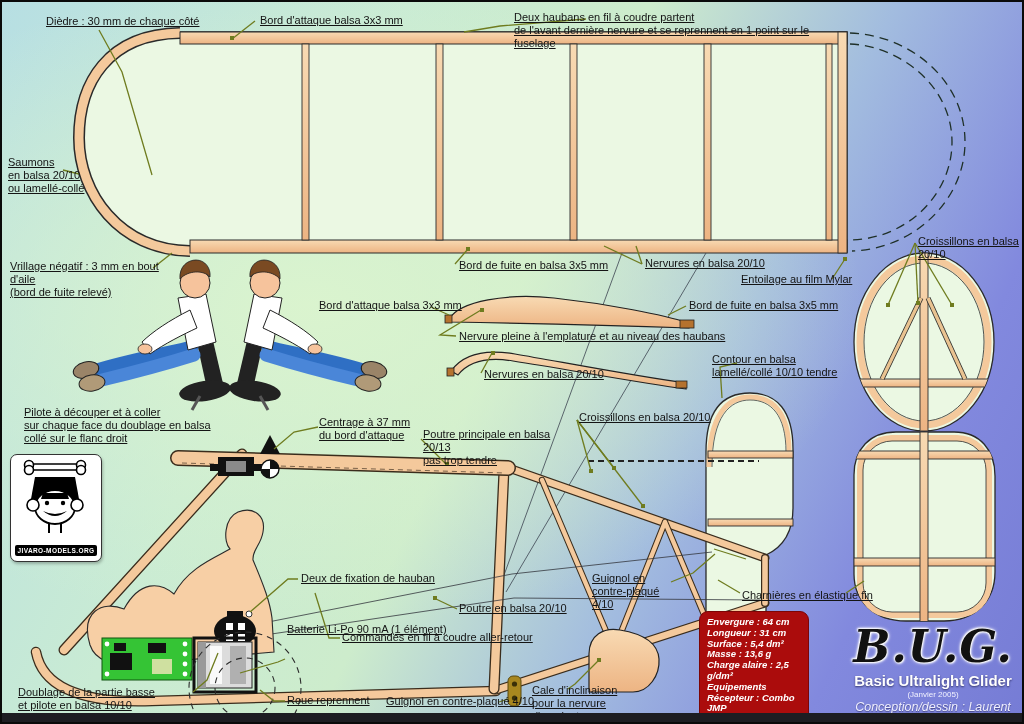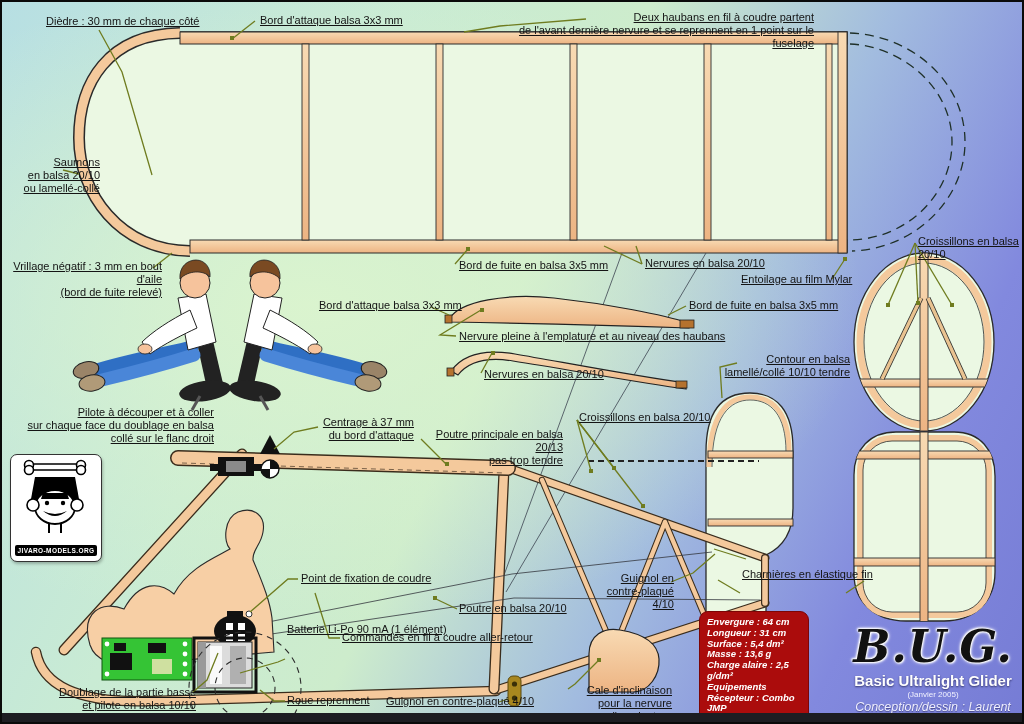--- a/index.html
+++ b/index.html
@@ -4,21 +4,21 @@
 <style>
   html,body{margin:0;padding:0;}
   body{width:1024px;height:724px;font-family:"Liberation Sans","DejaVu Sans",sans-serif;}
   .sheet{position:relative;width:1024px;height:724px;box-sizing:border-box;border:2px solid #0a0a0a;overflow:hidden;
     background:
       radial-gradient(ellipse at 30% 42%, rgba(219,244,206,.95) 0%, rgba(219,244,206,0) 55%),
       linear-gradient(115deg,#b7dfe3 0%,#c9ebd4 30%,#cdeccc 48%,#a2bcdf 66%,#8289de 84%,#767cd5 100%);}
   .bottom-band{position:absolute;left:0;right:0;bottom:0;height:9px;background:#1d1d22;}
   svg{position:absolute;left:0;top:0;}
   .label{position:absolute;font-size:11px;line-height:13px;color:#141414;white-space:pre-line;text-decoration:underline;}
-  .center{text-align:right;}
+  .center{text-align:left;}
   .spec-box{position:absolute;left:697px;top:609px;width:110px;box-sizing:border-box;border-radius:9px;
     background:#ab0c0c;border:1px solid #7c0505;color:#fff;font-weight:bold;font-style:italic;
     font-size:9.5px;line-height:10.8px;padding:5px 7px;}
   .title-block{position:absolute;left:838px;top:622px;width:186px;text-align:center;}
   .bug-title{font-family:"DejaVu Serif",serif;font-style:italic;font-weight:bold;font-size:44px;line-height:46px;color:#111;
     letter-spacing:1px;text-shadow:0 0 2px #fff,0 0 4px #fff,1px 1px 2px #fff,-1px -1px 2px #fff;}
   .bug-sub{font-size:15px;font-weight:bold;color:#fff;text-shadow:0 1px 2px rgba(20,20,60,.7);margin-top:2px;}
   .bug-date{font-size:8px;color:#f2f2ff;margin-top:1px;}
   .bug-credit{font-size:12.5px;font-style:italic;color:#eef;text-shadow:0 1px 1px rgba(20,20,60,.5);margin-top:1px;}
   .logo-card{position:absolute;left:8px;top:452px;width:90px;height:106px;background:#fff;border:1px solid #333;
@@ -307,22 +307,22 @@
 <div class="label center" style="left:22px;top:404px;width:190px">Pilote à découper et à coller
 sur chaque face du doublage en balsa
 collé sur le flanc droit</div>
 <div class="label center" style="left:317px;top:414px;width:95px">Centrage à 37 mm
 du bord d'attaque</div>
 <div class="label center" style="left:421px;top:426px;width:140px">Poutre principale en balsa 20/13
 pas trop tendre</div>
 <div class="label" style="left:577px;top:409px">Croissillons en balsa 20/10</div>
 <div class="label center" style="left:590px;top:570px;width:82px">Guignol en
 contre-plaqué 4/10</div>
-<div class="label" style="left:740px;top:566px">Charnières en élastique fin</div>
-<div class="label" style="left:299px;top:570px">Point de fixation de coudre</div>
+<div class="label" style="left:740px;top:587px">Charnières en élastique fin</div>
+<div class="label" style="left:299px;top:570px">Deux de fixation de hauban</div>
 <div class="label" style="left:457px;top:600px">Poutre en balsa 20/10</div>
 <div class="label" style="left:340px;top:629px">Commandes en fil à coudre aller-retour</div>
 <div class="label" style="left:285px;top:621px">Batterie Li-Po 90 mA (1 élément)</div>
 <div class="label" style="left:285px;top:692px">Roue reprennent</div>
 <div class="label" style="left:384px;top:693px">Guignol en contre-plaqué 4/10</div>
 <div class="label center" style="left:530px;top:682px;width:140px">Cale d'inclinaison
 pour la nervure d'emplanture</div>
 <div class="label center" style="left:16px;top:684px;width:178px">Doublage de la partie basse
 et pilote en balsa 10/10
 collée sur le flanc droit</div>

